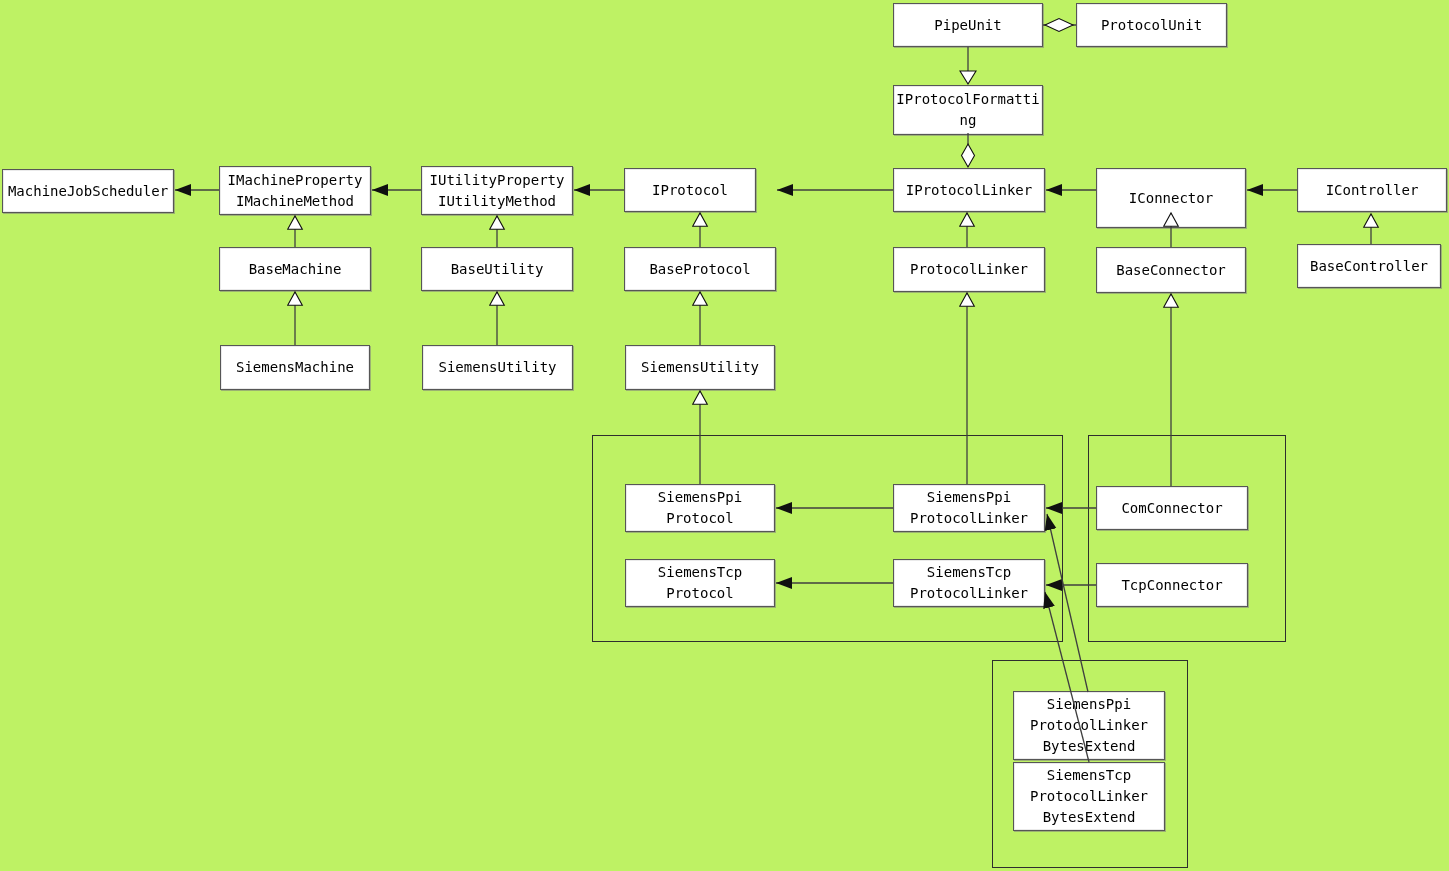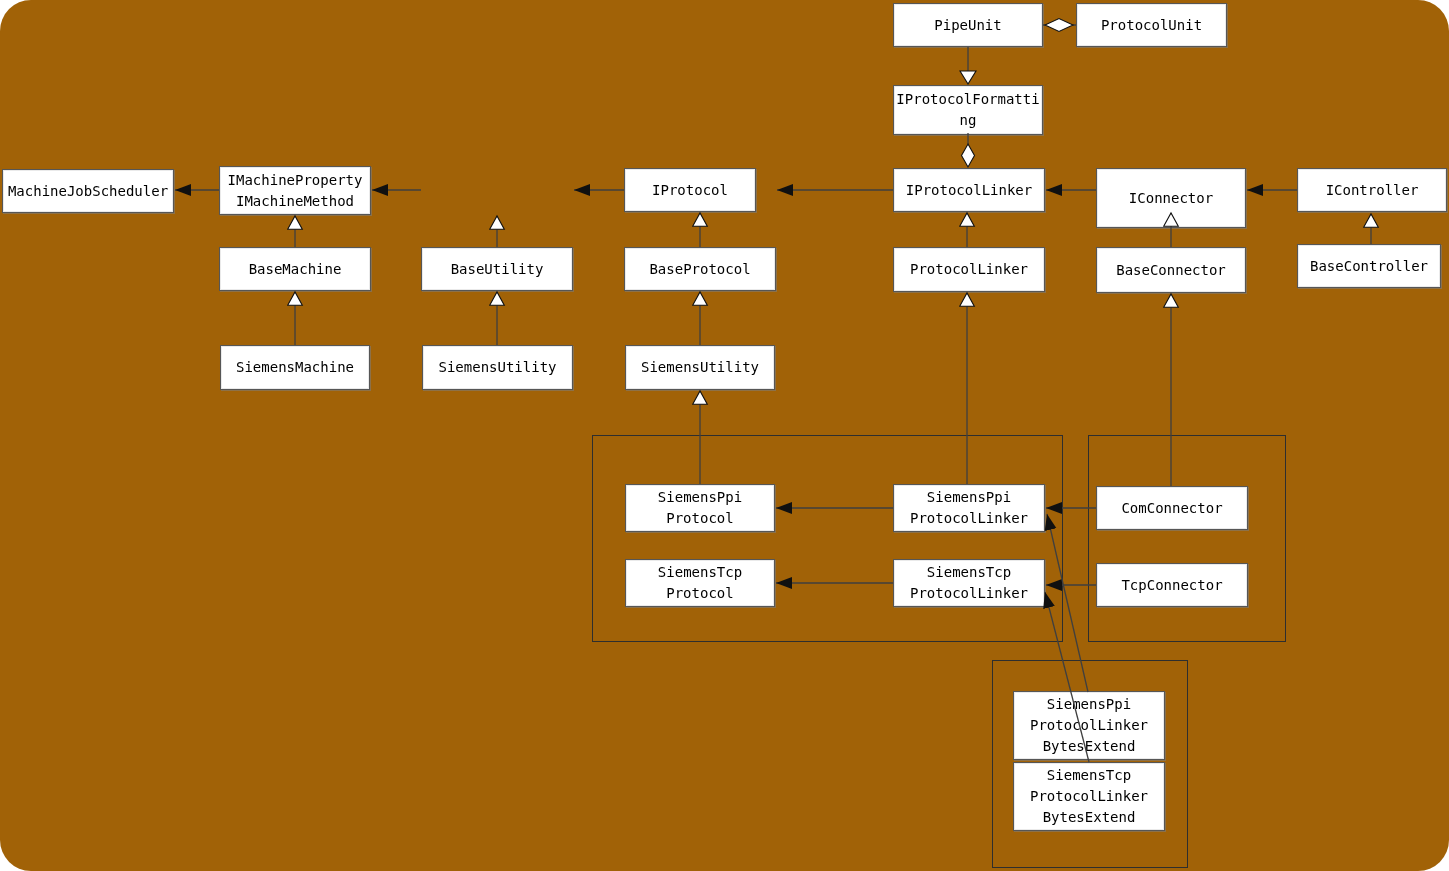--- a/index.html
+++ b/index.html
@@ -1,20 +1,19 @@
 <!DOCTYPE html>
 <html><head>
 <meta charset="utf-8">
 <style>
   html,body{margin:0;padding:0;background:#ffffff;}
   #canvas{
-    position:relative;width:1449px;height:871px;background:#a16207;
+    position:relative;width:1449px;height:871px;background:#bef264;
     font-family:"DejaVu Sans Mono", "Liberation Mono", monospace;
     overflow:hidden;
-    border-radius:31px;
   }
   .group{
     position:absolute;border:1px solid #2e2e2e;background:transparent;
     box-sizing:border-box;z-index:0;
   }
   .node{
     position:absolute;box-sizing:border-box;background:#ffffff;
     border:1px solid #565656;
     box-shadow:1px 1px 0 rgba(125,125,125,0.55), inset 0 0 0 1px rgba(170,170,170,0.25);
     display:flex;align-items:center;justify-content:center;text-align:center;
@@ -34,20 +33,22 @@
   <div class="group" style="left:992px;top:660px;width:196px;height:208px"></div>
 
   <div class="node" style="left:893px;top:3px;width:150px;height:44px">PipeUnit</div>
   <div class="node" style="left:1076px;top:3px;width:151px;height:44px">ProtocolUnit</div>
   <div class="node" style="left:893px;top:85px;width:150px;height:50px">IProtocolFormatti
 ng</div>
 
   <div class="node" style="left:2px;top:169px;width:172px;height:44px">MachineJobScheduler</div>
   <div class="node" style="left:219px;top:166px;width:152px;height:49px">IMachineProperty
 IMachineMethod</div>
+  <div class="node" style="left:421px;top:166px;width:152px;height:49px">IUtilityProperty
+IUtilityMethod</div>
   <div class="node" style="left:624px;top:168px;width:132px;height:44px">IProtocol</div>
   <div class="node" style="left:893px;top:168px;width:152px;height:44px">IProtocolLinker</div>
   <div class="node" style="left:1096px;top:168px;width:150px;height:60px">IConnector</div>
   <div class="node" style="left:219px;top:247px;width:152px;height:44px">BaseMachine</div>
 
   <div class="node" style="left:1297px;top:168px;width:150px;height:44px">IController</div>
   <div class="node" style="left:421px;top:247px;width:152px;height:44px">BaseUtility</div>
   <div class="node" style="left:624px;top:247px;width:152px;height:44px">BaseProtocol</div>
   <div class="node" style="left:893px;top:247px;width:152px;height:45px">ProtocolLinker</div>
   <div class="node" style="left:1096px;top:247px;width:150px;height:46px">BaseConnector</div>

